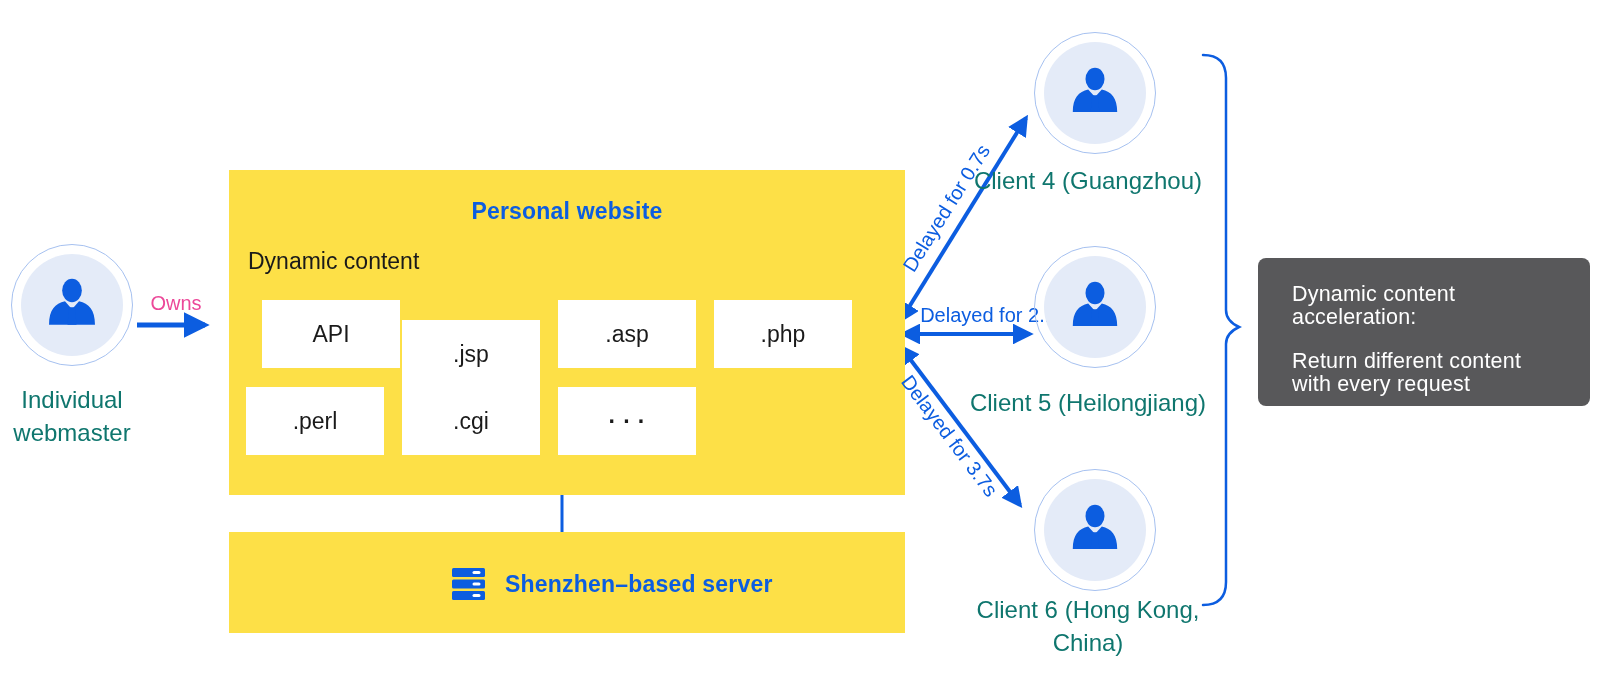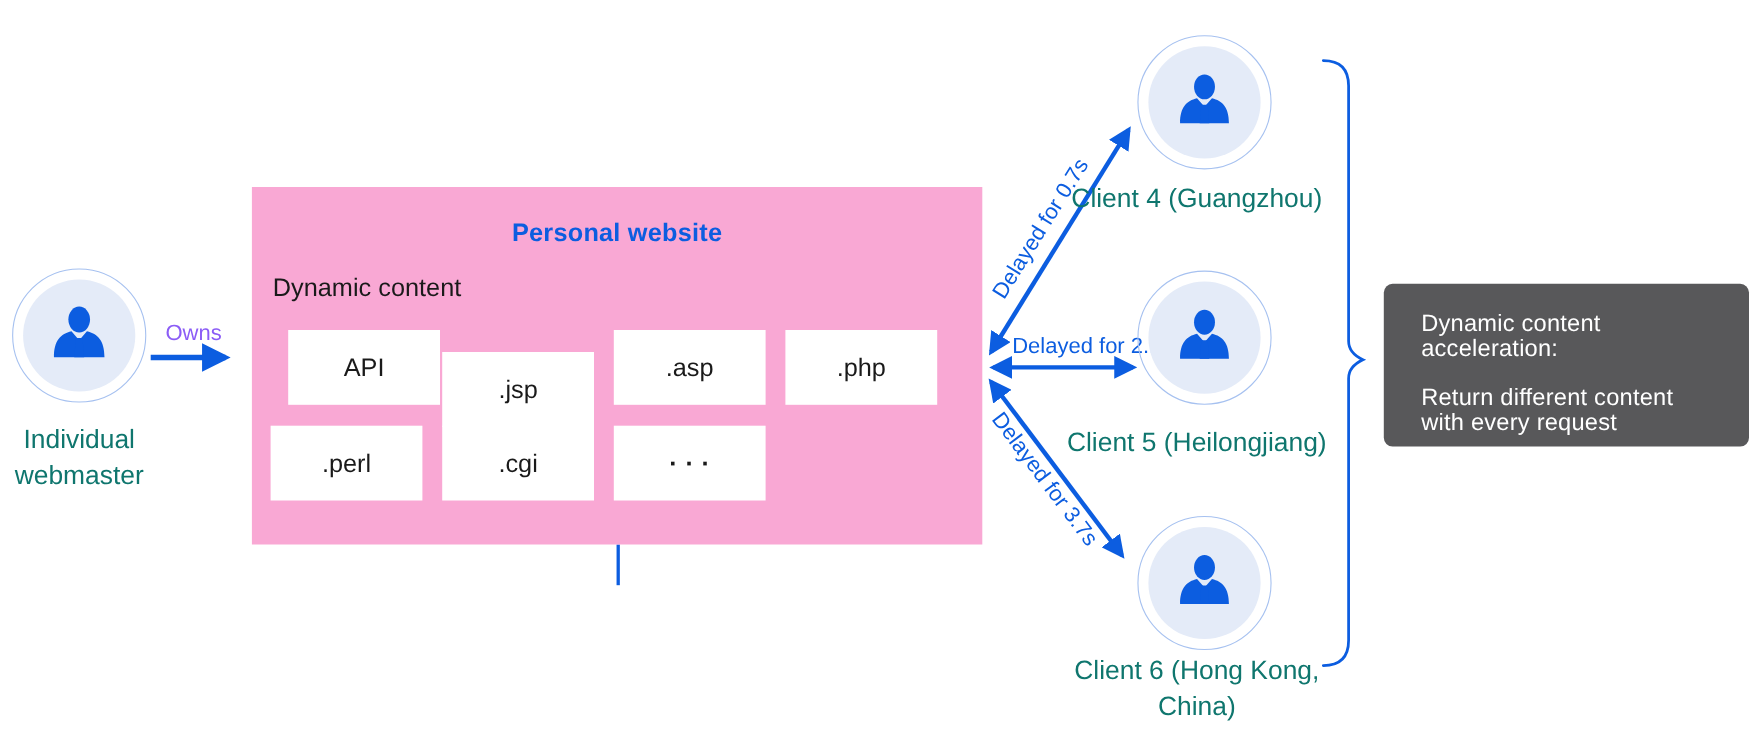--- a/index.html
+++ b/index.html
@@ -1,33 +1,33 @@
 <!DOCTYPE html>
 <html><head>
 <meta charset="utf-8">
 <style>
   html,body{margin:0;padding:0;background:#fff;}
   #stage{
     position:relative;width:1600px;height:680px;background:#ffffff;overflow:hidden;
     font-family:"Liberation Sans","DejaVu Sans",sans-serif;color:#1a1a1a;
   }
   .abs{position:absolute;}
-  .panel{position:absolute;background:#f9a8d4;}
+  .panel{position:absolute;background:#fde047;padding-left:12px;}
   .panel-title{position:absolute;left:0;right:0;top:28px;text-align:center;
     font-size:23px;font-weight:700;color:#0C5DE0;letter-spacing:.2px;}
   .panel-sub{position:absolute;left:19px;top:78px;font-size:23px;color:#1a1a1a;}
   .wbox{position:absolute;width:138px;height:68px;background:#fff;
     display:flex;align-items:center;justify-content:center;font-size:23px;color:#1a1a1a;}
   .wbox.dots{letter-spacing:7px;font-weight:700;padding-left:7px;box-sizing:border-box;}
   .circle-outer{position:absolute;width:122px;height:122px;border-radius:50%;
     border:1.5px solid #A6C1F0;box-sizing:border-box;}
   .circle-inner{position:absolute;width:102px;height:102px;border-radius:50%;
     background:#E4EBF8;display:flex;align-items:center;justify-content:center;}
   .who-label{position:absolute;font-size:24px;line-height:33px;text-align:center;color:#0f766e;}
-  .rel-label{position:absolute;font-size:20px;color:#8b5cf6;text-align:center;}
+  .rel-label{position:absolute;font-size:20px;color:#ec4899;text-align:center;}
   .delay{position:absolute;width:150px;height:26px;font-size:20px;color:#0C5DE0;
     text-align:center;white-space:nowrap;}
   .server-label{position:absolute;font-size:23px;font-weight:700;color:#0C5DE0;letter-spacing:.2px;}
   .note{position:absolute;left:1258px;top:258px;width:332px;height:148px;background:#58585A;
     border-radius:8px;box-sizing:border-box;padding:25px 28px 12px 34px;color:#ffffff;}
   .note p{margin:0;font-size:21.5px;line-height:23px;letter-spacing:.2px;}
   .note p + p{margin-top:21px;}
   svg{display:block;}
   #overlay{position:absolute;left:0;top:0;pointer-events:none;}
 </style>
@@ -77,20 +77,31 @@
     <div class="wbox" style="left:33px;top:130px;">API</div>
     <div class="wbox" style="left:173px;top:130px;margin-top:20px;">.jsp</div>
     <div class="wbox" style="left:485px;top:130px;">.php</div>
     <div class="wbox" style="left:329px;top:130px;">.asp</div>
 
     <div class="wbox" style="left:17px;top:217px;">.perl</div>
     <div class="wbox" style="left:173px;top:217px;">.cgi</div>
     <div class="wbox dots" style="left:329px;top:217px;">···</div>
   </div>
 
+  <div class="panel" style="left:229px;top:532px;width:664px;height:101px;">
+    <svg class="abs" style="left:223px;top:36px;" width="33" height="32" viewBox="0 0 33 32">
+      <rect x="0" y="0" width="33" height="9" rx="1.5" fill="#0C5DE0"></rect>
+      <rect x="0" y="11.5" width="33" height="9" rx="1.5" fill="#0C5DE0"></rect>
+      <rect x="0" y="23" width="33" height="9" rx="1.5" fill="#0C5DE0"></rect>
+      <rect x="20.5" y="3" width="8" height="3" rx="1.5" fill="#fff"></rect>
+      <rect x="20.5" y="14.5" width="8" height="3" rx="1.5" fill="#fff"></rect>
+      <rect x="20.5" y="26" width="8" height="3" rx="1.5" fill="#fff"></rect>
+    </svg>
+    <div class="server-label" style="left:276px;top:39px;">Shenzhen–based server</div>
+  </div>
 
   <div class="delay" style="left:873px;top:196px;transform:rotate(-58deg);">Delayed for 0.7s</div>
   <div class="delay" style="left:918px;top:304px;">Delayed for 2.1s</div>
   <div class="delay" style="left:873px;top:424px;transform:rotate(53deg);">Delayed for 3.7s</div>
 
   <div class="circle-outer" style="left:1034px;top:32px;"></div>
   <div class="circle-inner" style="left:1044px;top:42px;">
     <svg width="58" height="58" viewBox="0 0 64 64">
         <use href="#person-glyph"></use>
       </svg>

